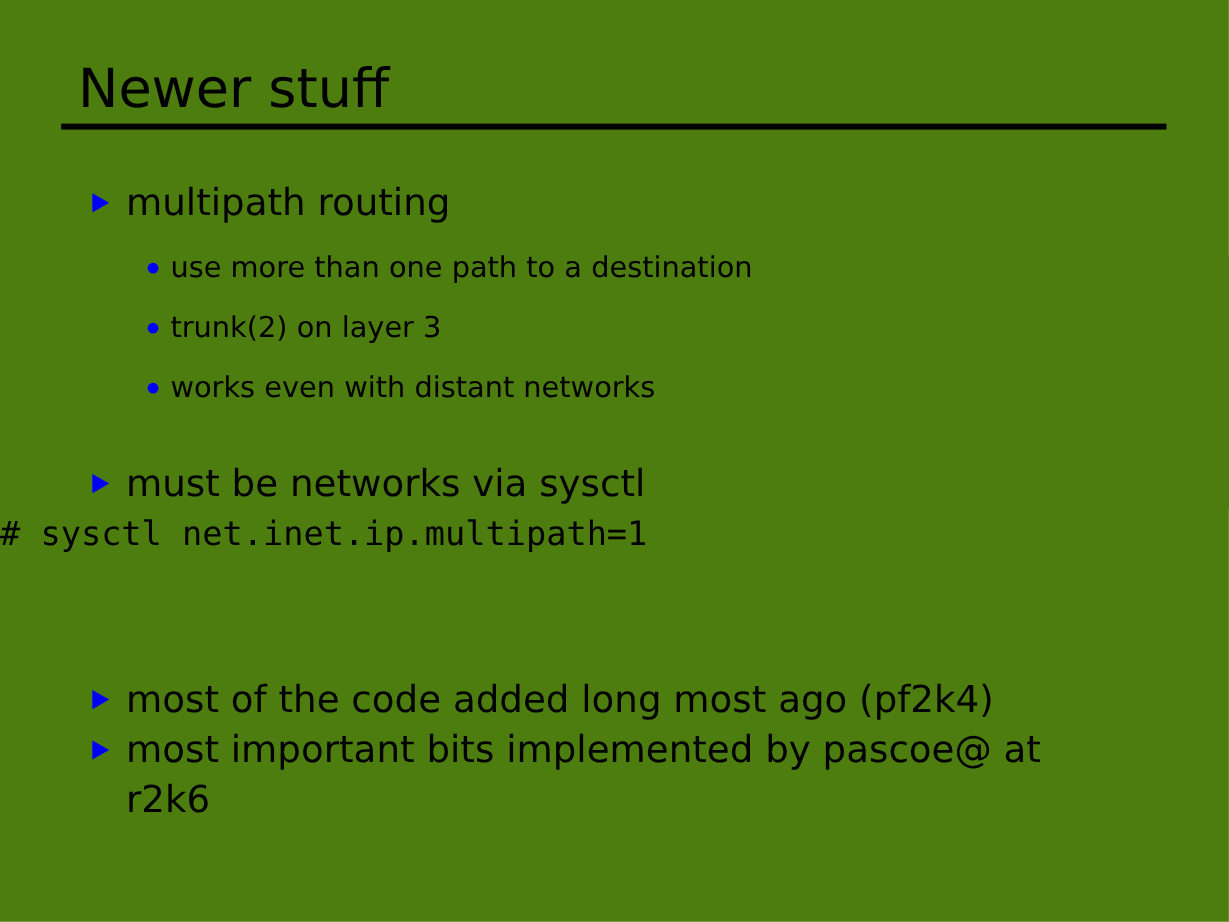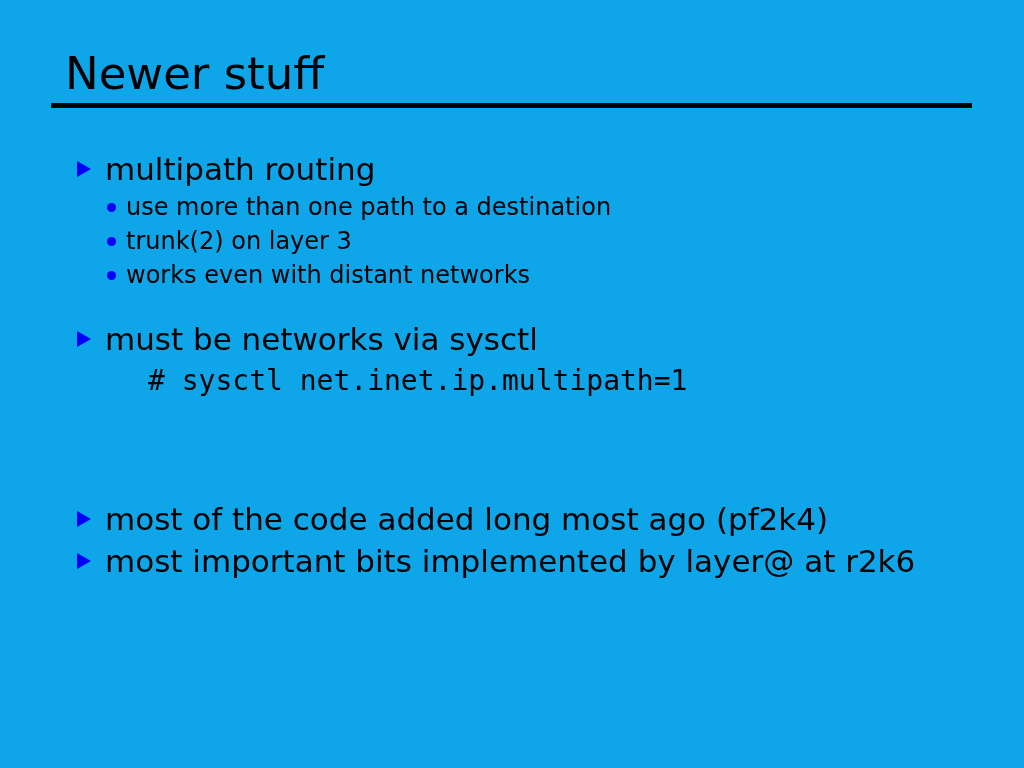--- a/index.html
+++ b/index.html
@@ -15,21 +15,21 @@
     color: #000000;
     overflow: hidden;
     position: relative;
   }
 
   .slide {
     position: absolute;
     inset: 0;
     width: 1024px;
     height: 768px;
-    background: #0ea5e9;
+    background: #4d7c0f;
   }
 
   
   .title-block {
     position: absolute;
     left: 0;
     top: 48px;
     width: 1024px;
   }
   .slide-title {
@@ -87,21 +87,21 @@
     border-bottom: 8px solid transparent;
   }
   li.lvl1 > .txt {
     display: block;
   }
 
   
   li.lvl2 {
     position: relative;
     padding-left: 126px;
-    margin: 0;
+    margin: 16px;
     font-size: 24px;
     line-height: 34px;
     color: #000000;
     font-family: "DejaVu Sans", sans-serif;
   }
   li.lvl2 > .marker {
     position: absolute;
     left: 107px;
     top: 13px;
     width: 9px;
@@ -110,21 +110,20 @@
     background: #0000ff;
   }
   li.lvl2 > .txt {
     display: block;
   }
 
   
   li.code {
     position: relative;
     margin: 0;
-    padding-left: 148px;
     font-family: "DejaVu Sans Mono", monospace;
     font-size: 28px;
     line-height: 42px;
     color: #000000;
     white-space: pre;
   }
 
   
   .spacer-sm { height: 26px; }
   .spacer-lg { height: 96px; }
@@ -173,19 +172,19 @@
 
       <li class="spacer-lg"></li>
 
       <li class="lvl1">
         <span class="marker"></span>
         <span class="txt">most of the code added long most ago (pf2k4)</span>
       </li>
 
       <li class="lvl1">
         <span class="marker"></span>
-        <span class="txt">most important bits implemented by layer@ at r2k6</span>
+        <span class="txt">most important bits implemented by pascoe@ at r2k6</span>
       </li>
 
     </ul>
   </div>
 
 </div>
 
 </body></html>

